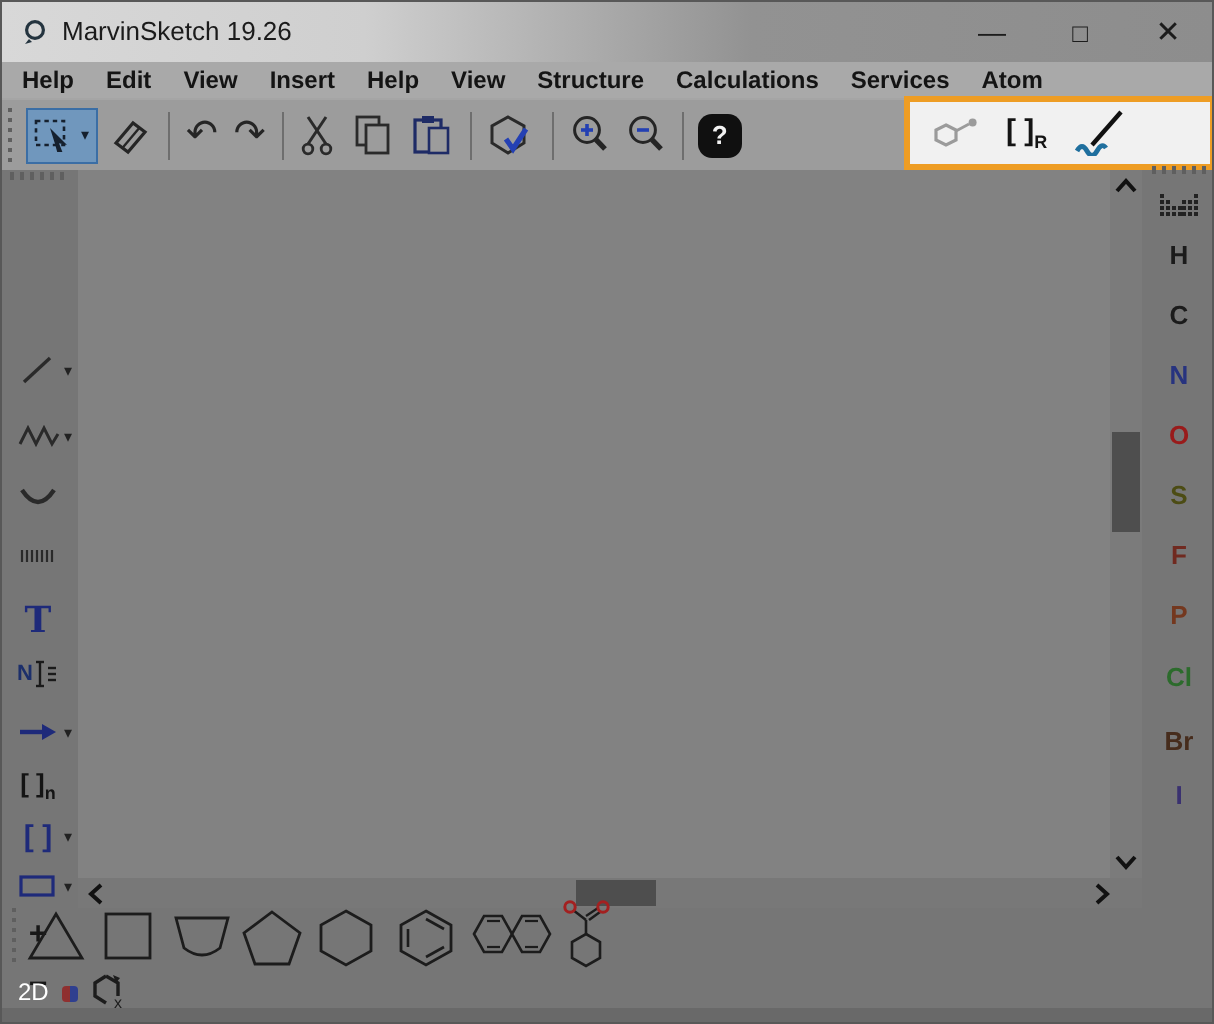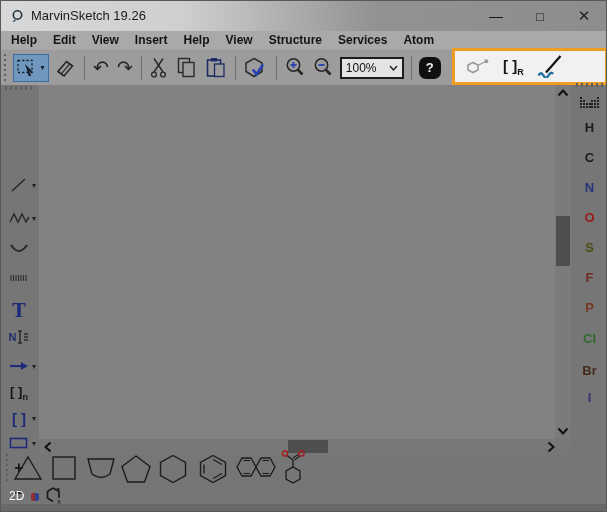--- a/index.html
+++ b/index.html
@@ -93,20 +93,21 @@
   </div>
 
   <div class="menubar">
     <span class="menu-item">Help</span>
     <span class="menu-item">Edit</span>
     <span class="menu-item">View</span>
     <span class="menu-item">Insert</span>
     <span class="menu-item">Help</span>
     <span class="menu-item">View</span>
     <span class="menu-item">Structure</span>
+    <span class="menu-item">Calculations</span>
     <span class="menu-item">Services</span>
     <span class="menu-item">Atom</span>
   </div>
 
   <div class="toolbar">
     <div class="grip-v"></div>
 
     <div class="tb-btn tb-sel">
       <span>
         <svg width="22" height="20" viewBox="0 0 22 20">
@@ -191,28 +192,20 @@
     <div class="tb-btn">
       <span>
         <svg width="20" height="21" viewBox="0 0 20 21">
           <circle cx="8.5" cy="8" r="6.2" fill="none" stroke="#252525" stroke-width="1.5"></circle>
           <line x1="13" y1="12.8" x2="17.5" y2="17.5" stroke="#252525" stroke-width="2.6"></line>
           <line x1="5.5" y1="8" x2="11.5" y2="8" stroke="#2440b3" stroke-width="1.8"></line>
         </svg>
       </span>
     </div>
 
-    <div class="combo">
-      <span class="combo-val">100%</span>
-      <span>
-        <svg width="9" height="6" viewBox="0 0 9 6">
-            <polyline points="1,1 4.5,5 8,1" fill="none" stroke="#222" stroke-width="1.4"></polyline>
-          </svg>
-      </span>
-    </div>
 
     <div class="tb-sep"></div>
 
     <div class="help-btn">
       <span>?</span>
     </div>
   </div>
 
   <div class="hl-box">
     <span>

